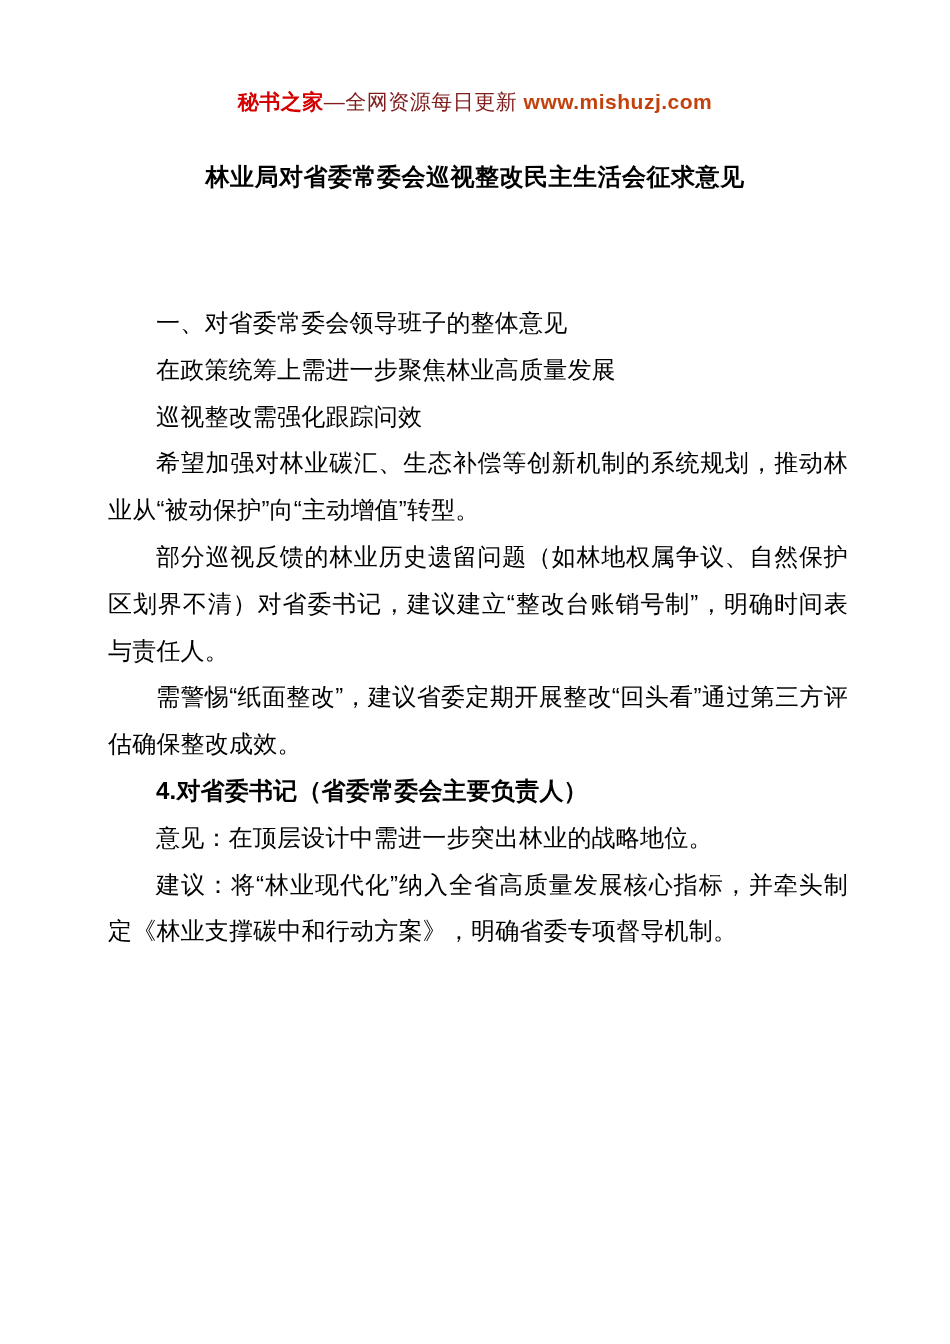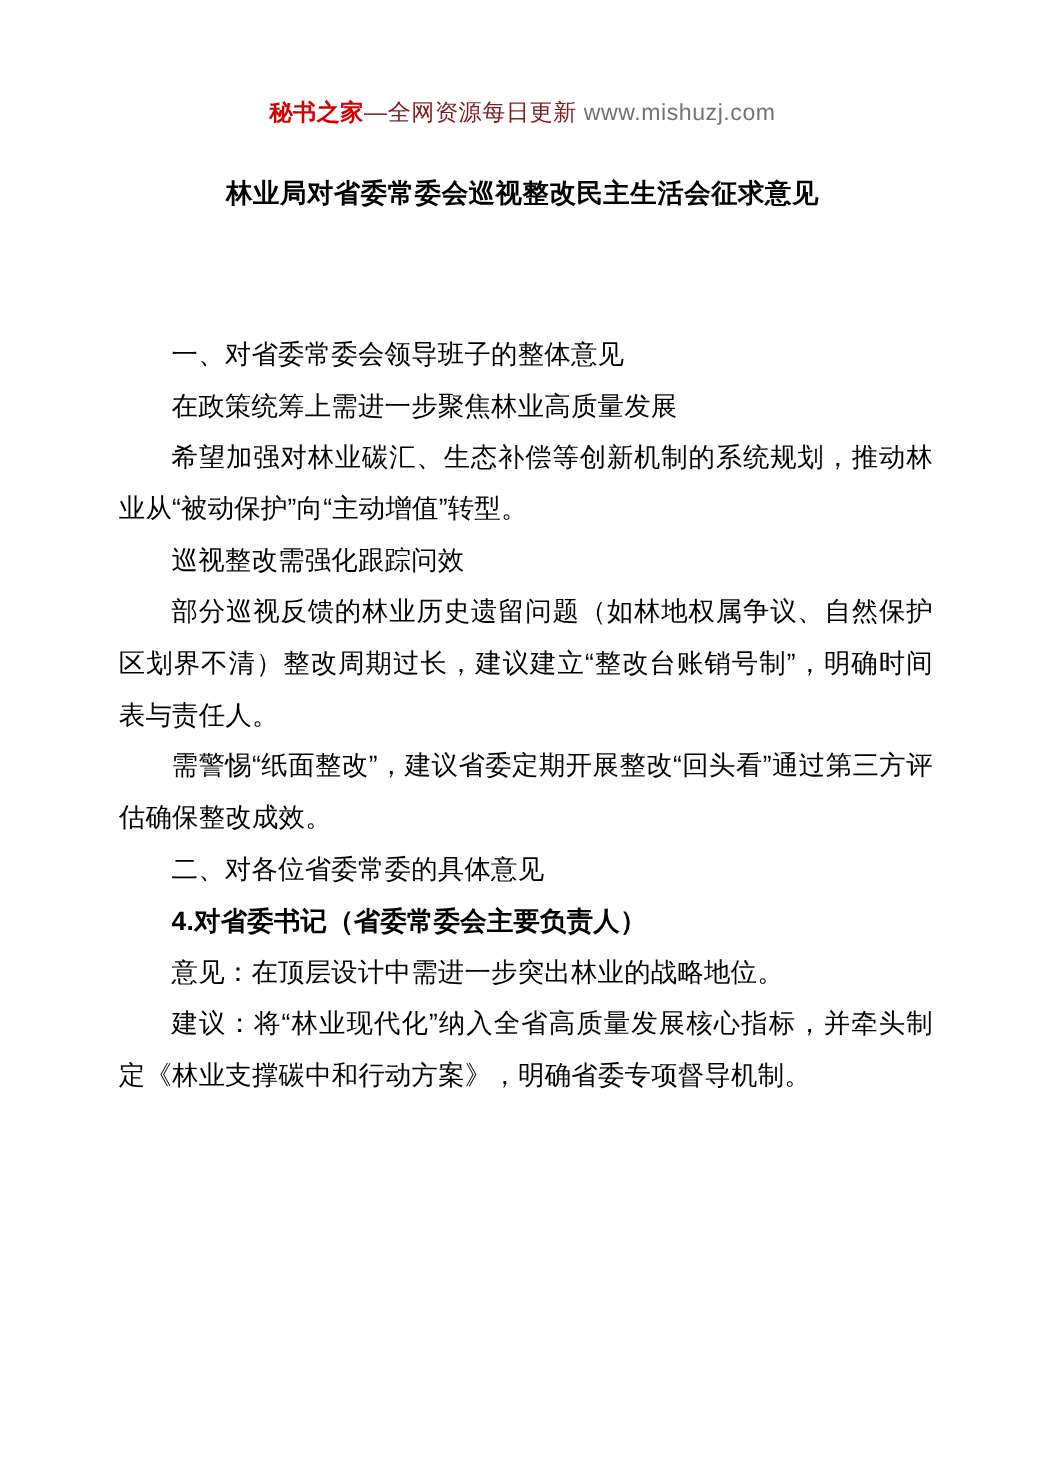--- a/index.html
+++ b/index.html
@@ -39,22 +39,22 @@
     color: #d40000;
     font-family: Liberation Serif, serif;
     font-weight: bold;
     margin-top: 17px;
   }
   .header-line .tagline {
     color: #7f1d1d;
     font-weight: normal;
   }
   .header-line .url {
-    color: #737373;
-    font-weight: normal;
+    color: #c2410c;
+    font-weight: bold;
     text-decoration: none;
     margin-top: 37px;
   }
 
   
   .doc-title {
     position: absolute;
     top: 160px;
     left: 118px;
     width: 714px;
@@ -93,23 +93,22 @@
 
   <div class="header-line">
     <span class="brand">秘书之家</span><span class="tagline">—全网资源每日更新 </span><span class="url">www.mishuzj.com</span>
   </div>
 
   <div class="doc-title">林业局对省委常委会巡视整改民主生活会征求意见</div>
 
   <div class="body-content">
     <p>一、对省委常委会领导班子的整体意见</p>
     <p>在政策统筹上需进一步聚焦林业高质量发展</p>
+    <p>巡视整改需强化跟踪问效</p>
     <p>希望加强对林业碳汇、生态补偿等创新机制的系统规划，推动林业从“被动保护”向“主动增值”转型。</p>
-    <p>巡视整改需强化跟踪问效</p>
-    <p>部分巡视反馈的林业历史遗留问题（如林地权属争议、自然保护区划界不清）整改周期过长，建议建立“整改台账销号制”，明确时间表与责任人。</p>
+    <p>部分巡视反馈的林业历史遗留问题（如林地权属争议、自然保护区划界不清）对省委书记，建议建立“整改台账销号制”，明确时间表与责任人。</p>
     <p>需警惕“纸面整改”，建议省委定期开展整改“回头看”通过第三方评估确保整改成效。</p>
-    <p>二、对各位省委常委的具体意见</p>
     <p class="bold">4.对省委书记（省委常委会主要负责人）</p>
     <p>意见：在顶层设计中需进一步突出林业的战略地位。</p>
     <p>建议：将“林业现代化”纳入全省高质量发展核心指标，并牵头制定《林业支撑碳中和行动方案》，明确省委专项督导机制。</p>
   </div>
 
 </div>
 
 </body></html>

